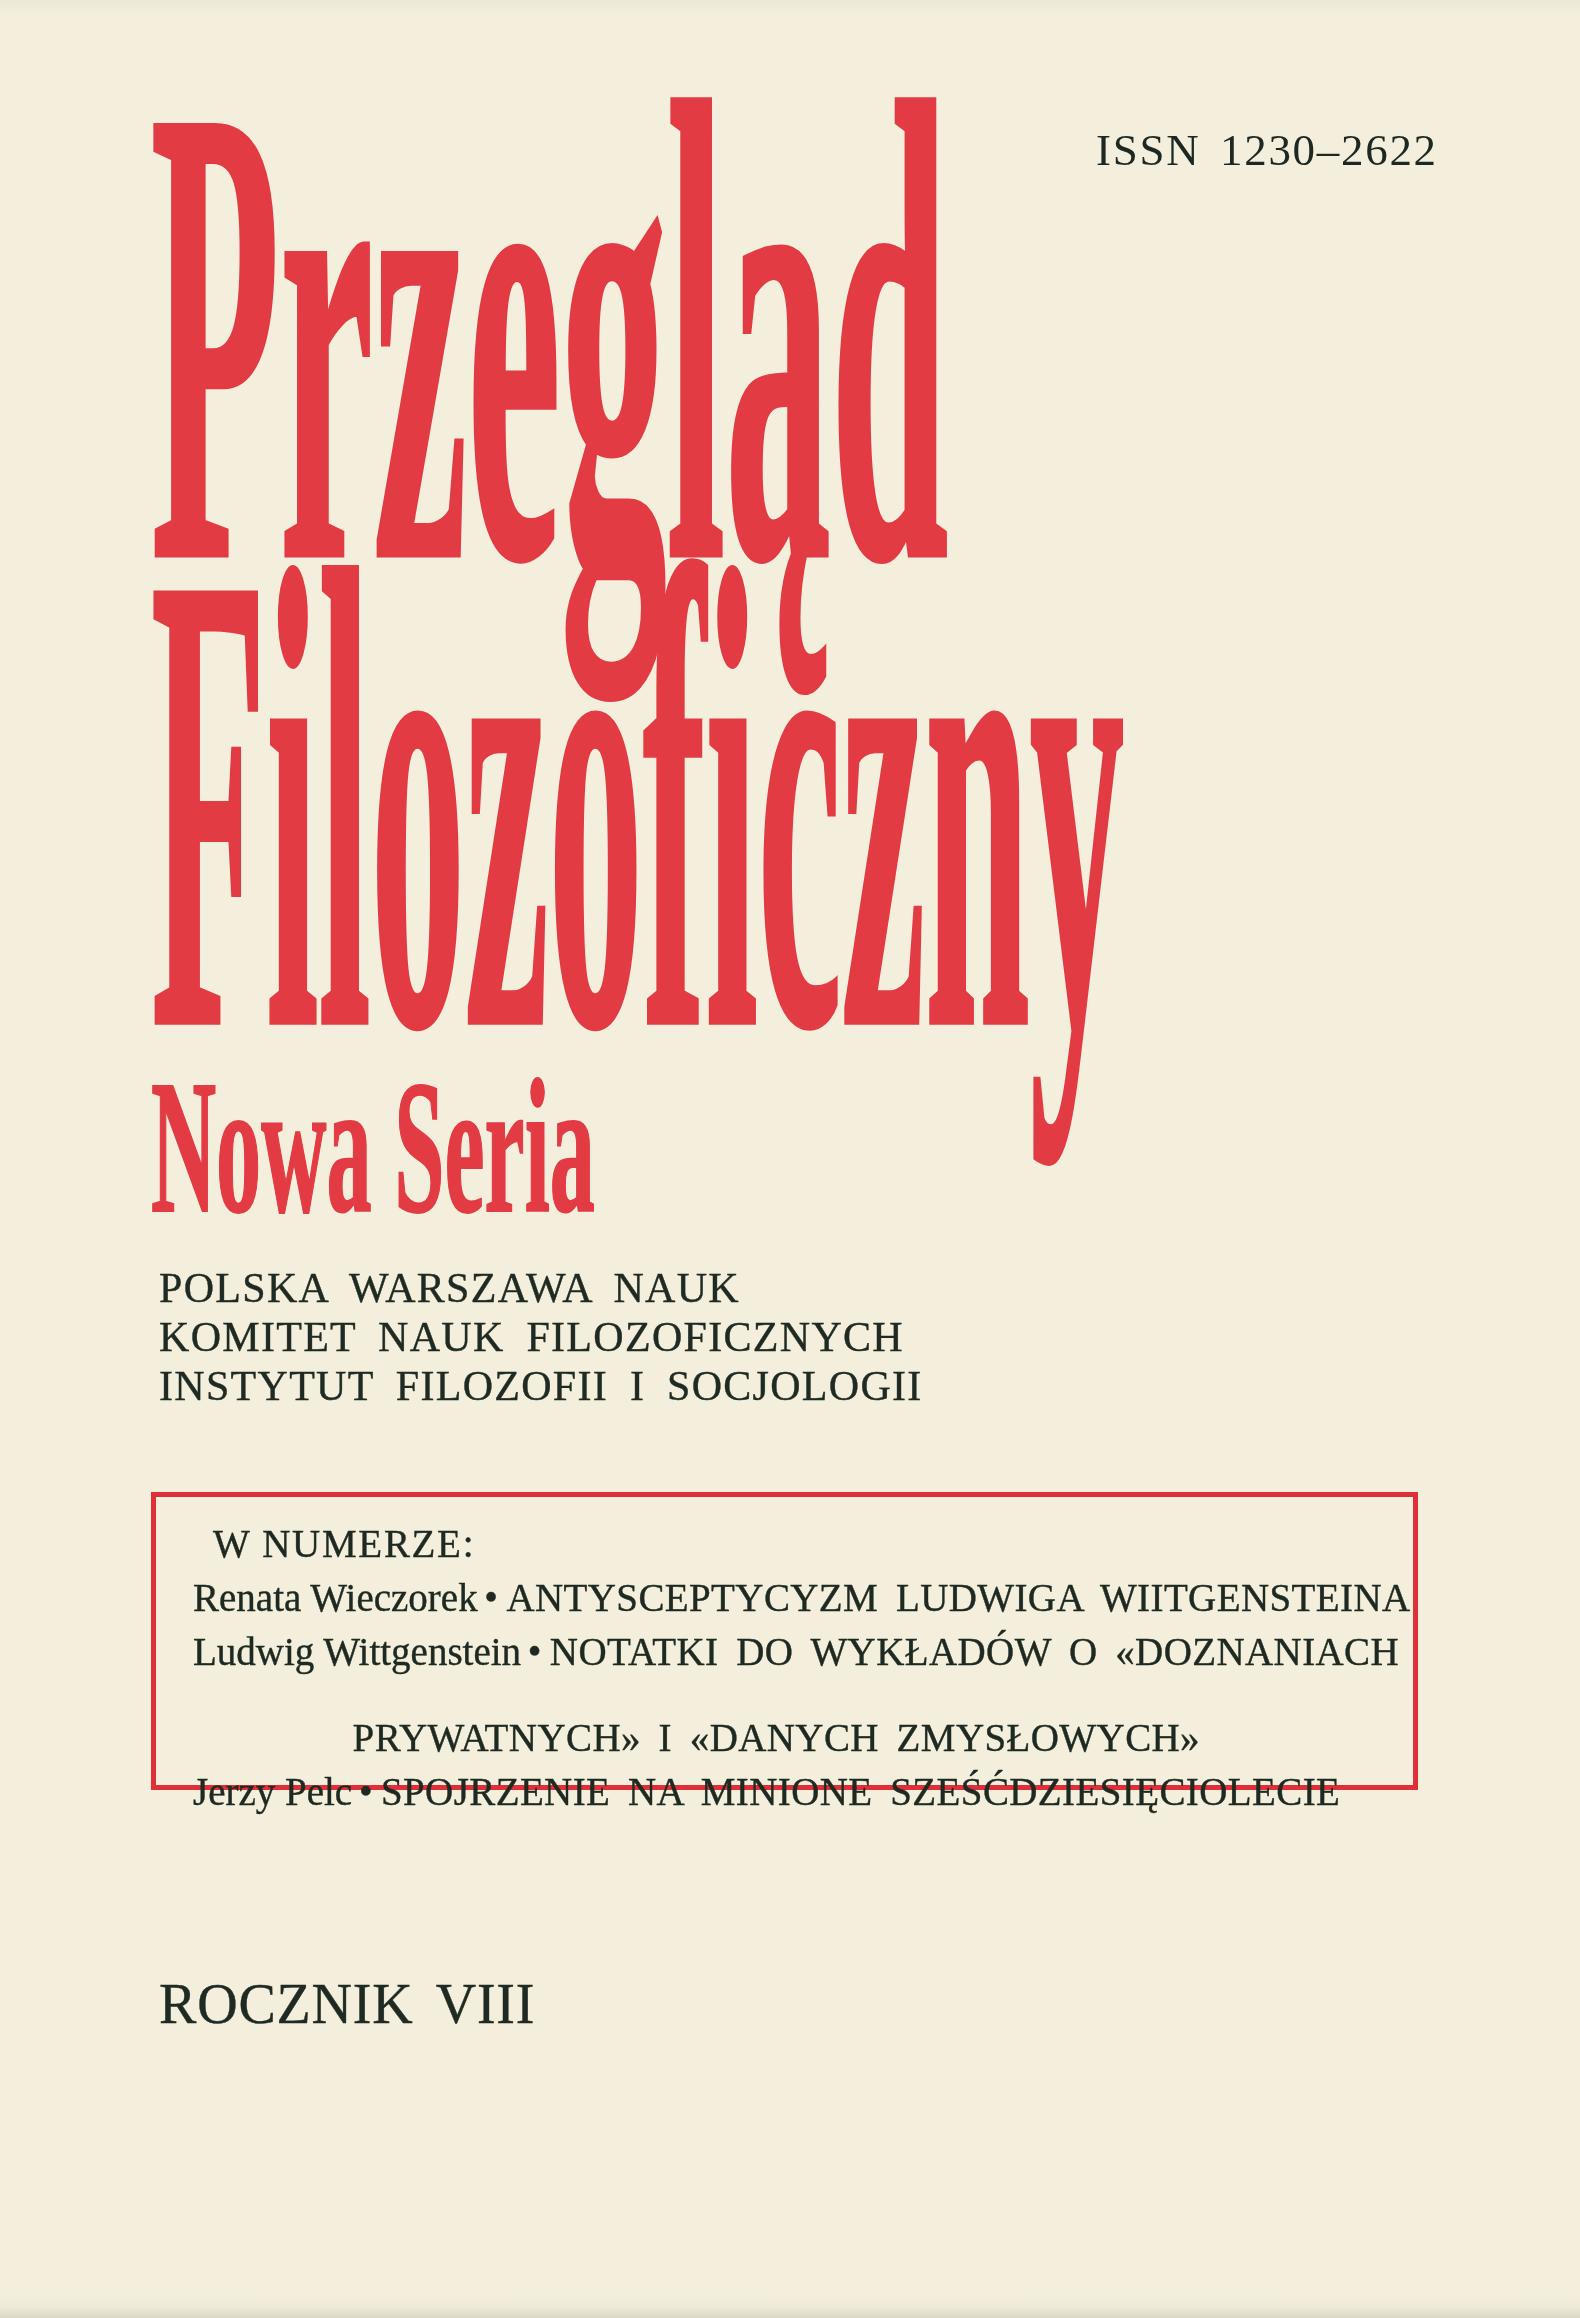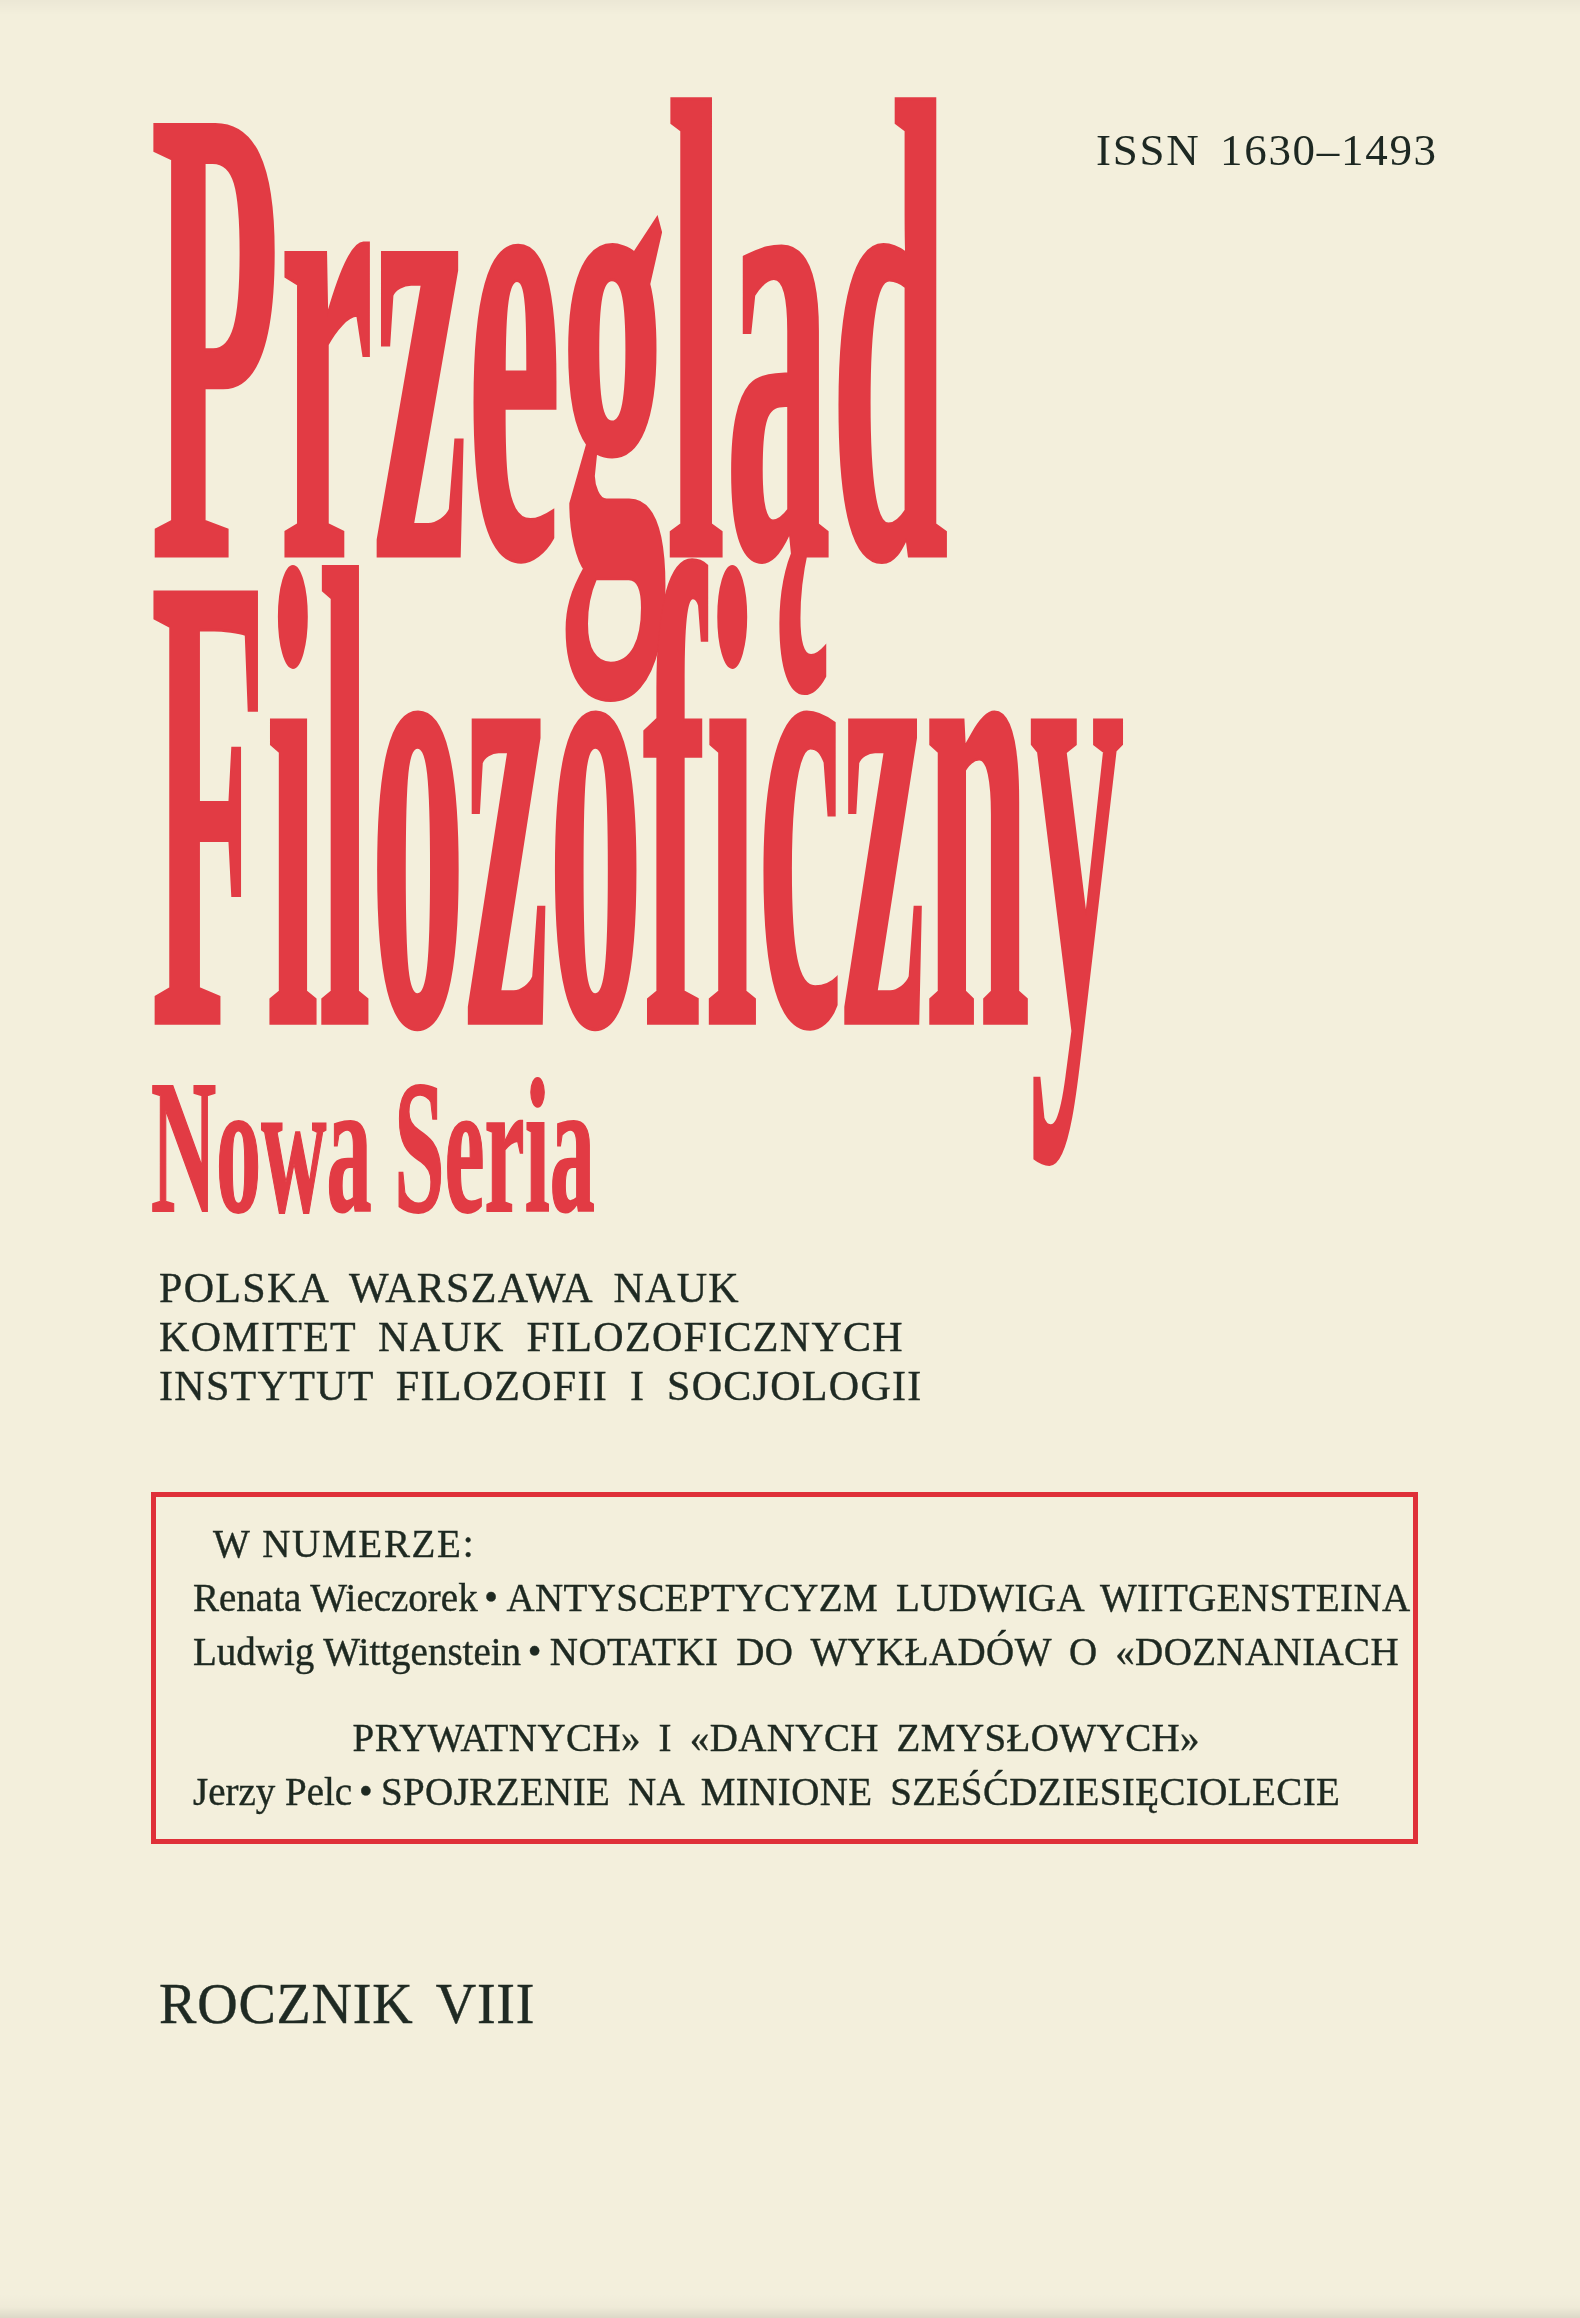--- a/index.html
+++ b/index.html
@@ -33,21 +33,21 @@
   .publisher{
     position:absolute;left:159px;top:1264px;
     font-size:42px;line-height:49px;
     letter-spacing:1.3px;word-spacing:10px;
     color:#1f2a23;
     -webkit-text-stroke:0.4px #1f2a23;
     white-space:nowrap;
   }
   .contents-box{
     position:absolute;left:151px;top:1492px;
-    width:1267px;height:352px;
+    width:1267px;height:298px;
     border:5px solid #df3039;
     box-sizing:border-box;
     padding:20px 45px 12px 37px;
     color:#1e2921;
     -webkit-text-stroke:0.4px #1e2921;
   }
   .contents-box .line{
     font-size:39px;line-height:54px;white-space:nowrap;
   }
   .contents-heading{padding-left:20px;letter-spacing:1.7px;}
@@ -61,21 +61,21 @@
     color:#1f2a23;
     -webkit-text-stroke:0.4px #1f2a23;
     white-space:nowrap;
   }
 </style>
 </head>
 <body>
 
 <div class="cover">
 
-  <div class="issn">ISSN 1630–1493</div>
+  <div class="issn">ISSN 1230–2622</div>
 
   <svg class="title-svg" style="left:144px;top:76px;" width="848" height="655" viewBox="0 0 1010 780">
     <text x="8" y="570" font-size="780" stroke-width="7" textLength="950" lengthAdjust="spacingAndGlyphs">Przegląd</text>
   </svg>
 
   <svg class="title-svg" style="left:144px;top:537px;" width="1024" height="671" viewBox="0 0 1220 800">
     <text x="8" y="578" font-size="780" stroke-width="7" textLength="1160" lengthAdjust="spacingAndGlyphs">Filozoficzny</text>
   </svg>
 
   <svg class="title-svg" style="left:144px;top:1049px;" width="545" height="243" viewBox="0 0 650 290">

